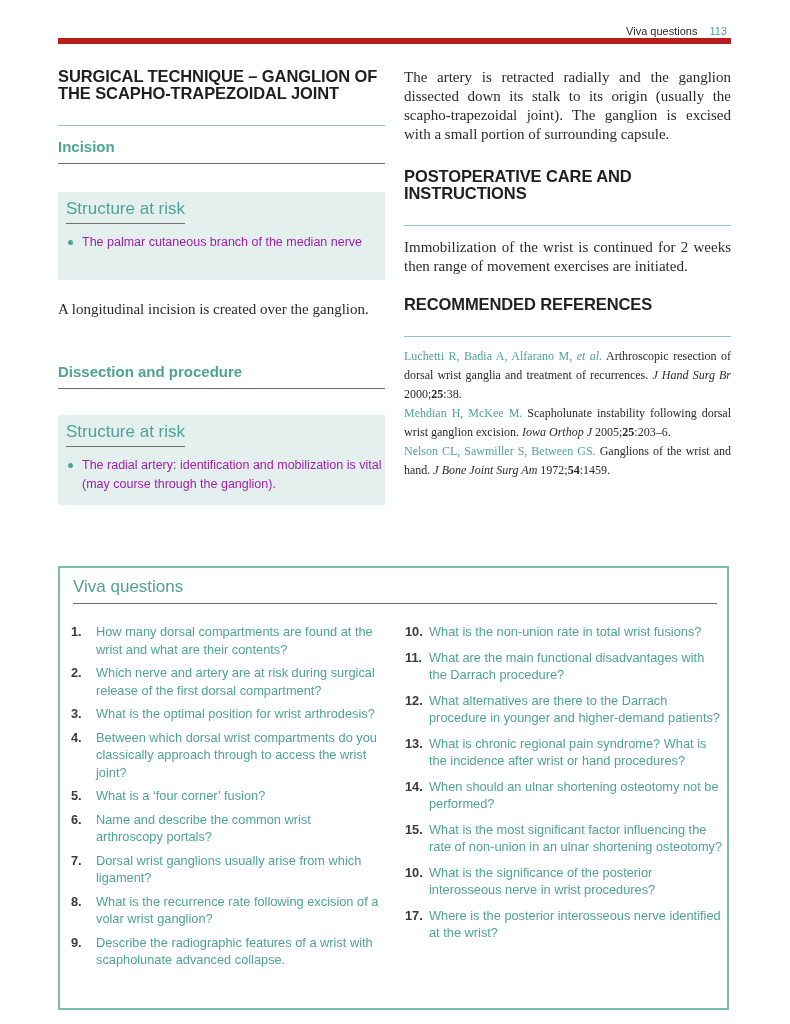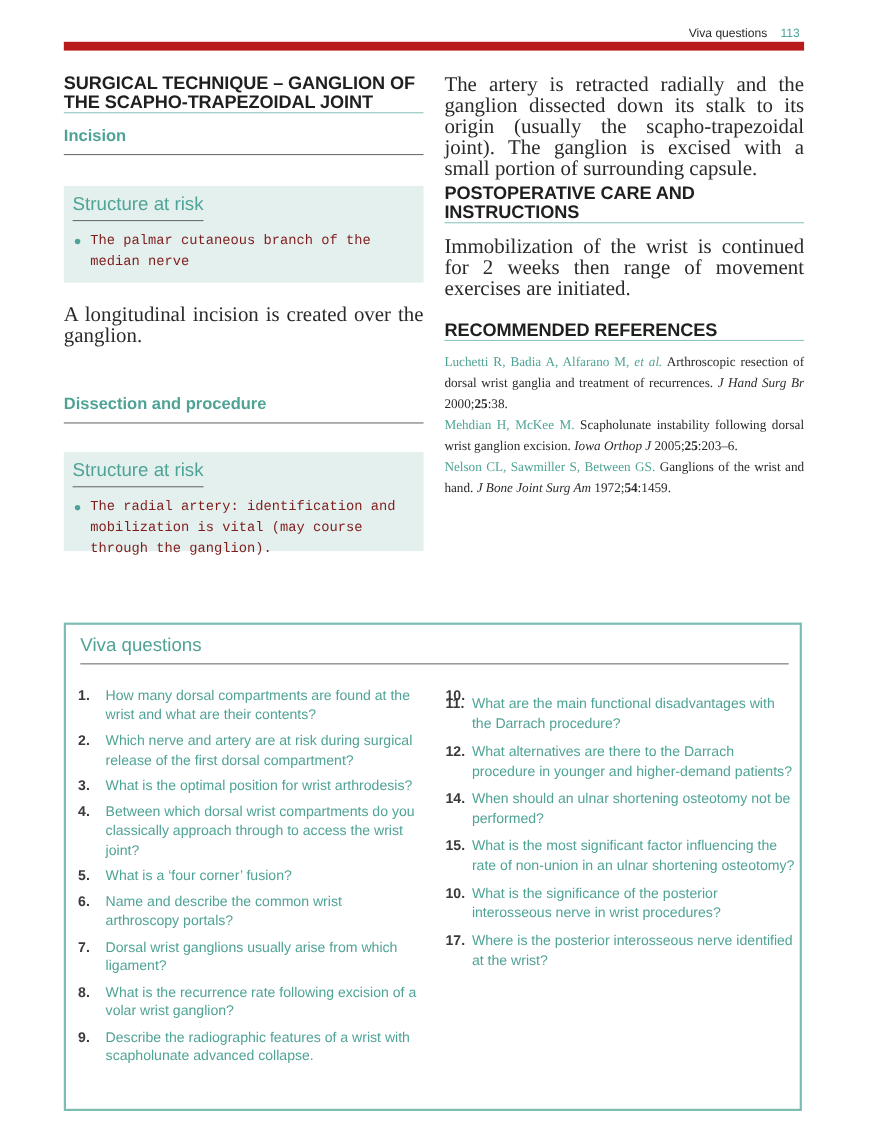--- a/index.html
+++ b/index.html
@@ -2,58 +2,58 @@
 <html><head>
 <meta charset="utf-8">
 <style>
   html, body { margin: 0; padding: 0; background: #ffffff; }
   body { width: 790px; height: 1024px; position: relative; overflow: hidden; }
   .page { position: absolute; left: 0; top: 0; width: 790px; height: 1024px; }
 
   
   .running-header {
     position: absolute; left: 58px; top: 24px; width: 673px; height: 14px;
-    border-bottom: 8px solid #b91c1c;
+    border-bottom: 6px solid #b91c1c;
     text-align: right; font-size: 11px; color: #2a2a2a;
     font-family: "Liberation Sans", sans-serif; line-height: 14px;
   }
   .running-header .pagenum { color: #4fa396; margin-left: 12px; margin-right: 4px; }
 
   
   .col-left { position: absolute; left: 58px; top: 68px; width: 327px; }
   .col-right { position: absolute; left: 404px; top: 68px; width: 327px; }
 
   .h-major {
     font-family: "Liberation Sans", sans-serif; font-size: 16.5px; line-height: 17px;
-    color: #1f1f1f; text-transform: uppercase; margin: 0; padding-bottom: 0;
+    color: #1f1f1f; text-transform: uppercase; margin: 0; padding-bottom: 23px;
     border-bottom: 1.5px solid #8ec7bf; letter-spacing: -0.1px;
   }
   .h-minor {
     font-family: "Liberation Sans", sans-serif; font-size: 15px; color: #4fa396;
     margin: 0; padding-bottom: 5px; border-bottom: 1.5px solid #6f6f6f; line-height: 22px;
   }
 
   .risk-box {
     background: #e3f0ee; padding: 6px 0 10px 8px;
   }
   .risk-title {
     display: inline-block; font-family: "Liberation Sans", sans-serif; font-size: 17px;
     color: #4fa396; padding-bottom: 3px; border-bottom: 1.5px solid #6f6f6f; line-height: 22px;
   }
   .risk-item {
     position: relative; padding-left: 16px; margin-top: 9px;
-    font-family: Liberation Mono, monospace; font-size: 12.5px; line-height: 19px; color: #7f1d1d;
+    font-family: Liberation Sans, sans-serif; font-size: 12.5px; line-height: 19px; color: #a21caf;
   }
   .bullet {
     position: absolute; left: 2px; top: 7px; width: 5px; height: 5px; border-radius: 50%;
     background: #4fa396;
   }
 
   .body-text {
-    font-family: "Liberation Serif", serif; font-size: 19px; line-height: 19px; color: #2a2a2a;
+    font-family: "Liberation Serif", serif; font-size: 15px; line-height: 19px; color: #2a2a2a;
     text-align: justify; margin: 0;
   }
 
   .ref { font-family: "Liberation Serif", serif; font-size: 12px; line-height: 19px; color: #2a2a2a; text-align: justify; margin: 0; }
   .ref .authors { color: #4fa396; }
   .ref .journal { font-style: italic; }
   .ref .vol { font-weight: bold; }
 
   
   .viva-box {
@@ -108,21 +108,21 @@
       <div class="risk-item">
         <span class="bullet"></span>
         <span>The radial artery: identification and mobilization is vital (may course through the ganglion).</span>
       </div>
     </div>
   </div>
 
   <div class="col-right">
     <p class="body-text">The artery is retracted radially and the ganglion dissected down its stalk to its origin (usually the scapho-trapezoidal joint). The ganglion is excised with a small portion of surrounding capsule.</p>
 
-    <h2 class="h-major" style="margin-top:5px;">POSTOPERATIVE CARE AND INSTRUCTIONS</h2>
+    <h2 class="h-major" style="margin-top:24px;">POSTOPERATIVE CARE AND INSTRUCTIONS</h2>
     <p class="body-text" style="margin-top:12px;">Immobilization of the wrist is continued for 2 weeks then range of movement exercises are initiated.</p>
 
     <h2 class="h-major" style="margin-top:20px;">RECOMMENDED REFERENCES</h2>
 
     <div style="margin-top:10px;">
       <p class="ref"><span class="authors">Luchetti R, Badia A, Alfarano M, </span><span class="authors" style="font-style:italic;">et al.</span><span> Arthroscopic resection of dorsal wrist ganglia and treatment of recurrences. </span><span class="journal">J Hand Surg Br</span><span> 2000;</span><span class="vol">25</span><span>:38.</span></p>
       <p class="ref"><span class="authors">Mehdian H, McKee M.</span><span> Scapholunate instability following dorsal wrist ganglion excision. </span><span class="journal">Iowa Orthop J</span><span> 2005;</span><span class="vol">25</span><span>:203–6.</span></p>
       <p class="ref"><span class="authors">Nelson CL, Sawmiller S, Between GS.</span><span> Ganglions of the wrist and hand. </span><span class="journal">J Bone Joint Surg Am</span><span> 1972;</span><span class="vol">54</span><span>:1459.</span></p>
     </div>
   </div>
@@ -136,23 +136,24 @@
       <div class="q"><span class="num">3.</span><span>What is the optimal position for wrist arthrodesis?</span></div>
       <div class="q"><span class="num">4.</span><span>Between which dorsal wrist compartments do you classically approach through to access the wrist joint?</span></div>
       <div class="q"><span class="num">5.</span><span>What is a ‘four corner’ fusion?</span></div>
       <div class="q"><span class="num">6.</span><span>Name and describe the common wrist arthroscopy portals?</span></div>
       <div class="q"><span class="num">7.</span><span>Dorsal wrist ganglions usually arise from which ligament?</span></div>
       <div class="q"><span class="num">8.</span><span>What is the recurrence rate following excision of a volar wrist ganglion?</span></div>
       <div class="q"><span class="num">9.</span><span>Describe the radiographic features of a wrist with scapholunate advanced collapse.</span></div>
     </div>
 
     <div class="viva-col right">
-      <div class="q"><span class="num">10.</span></div>
+      <div class="q"><span class="num">10.</span><span>What is the non-union rate in total wrist fusions?</span></div>
       <div class="q"><span class="num">11.</span><span>What are the main functional disadvantages with the Darrach procedure?</span></div>
       <div class="q"><span class="num">12.</span><span>What alternatives are there to the Darrach procedure in younger and higher-demand patients?</span></div>
+      <div class="q"><span class="num">13.</span><span>What is chronic regional pain syndrome? What is the incidence after wrist or hand procedures?</span></div>
       <div class="q"><span class="num">14.</span><span>When should an ulnar shortening osteotomy not be performed?</span></div>
       <div class="q"><span class="num">15.</span><span>What is the most significant factor influencing the rate of non-union in an ulnar shortening osteotomy?</span></div>
       <div class="q"><span class="num">10.</span><span>What is the significance of the posterior interosseous nerve in wrist procedures?</span></div>
       <div class="q"><span class="num">17.</span><span>Where is the posterior interosseous nerve identified at the wrist?</span></div>
     </div>
   </div>
 
 </div>
 
 </body></html>

